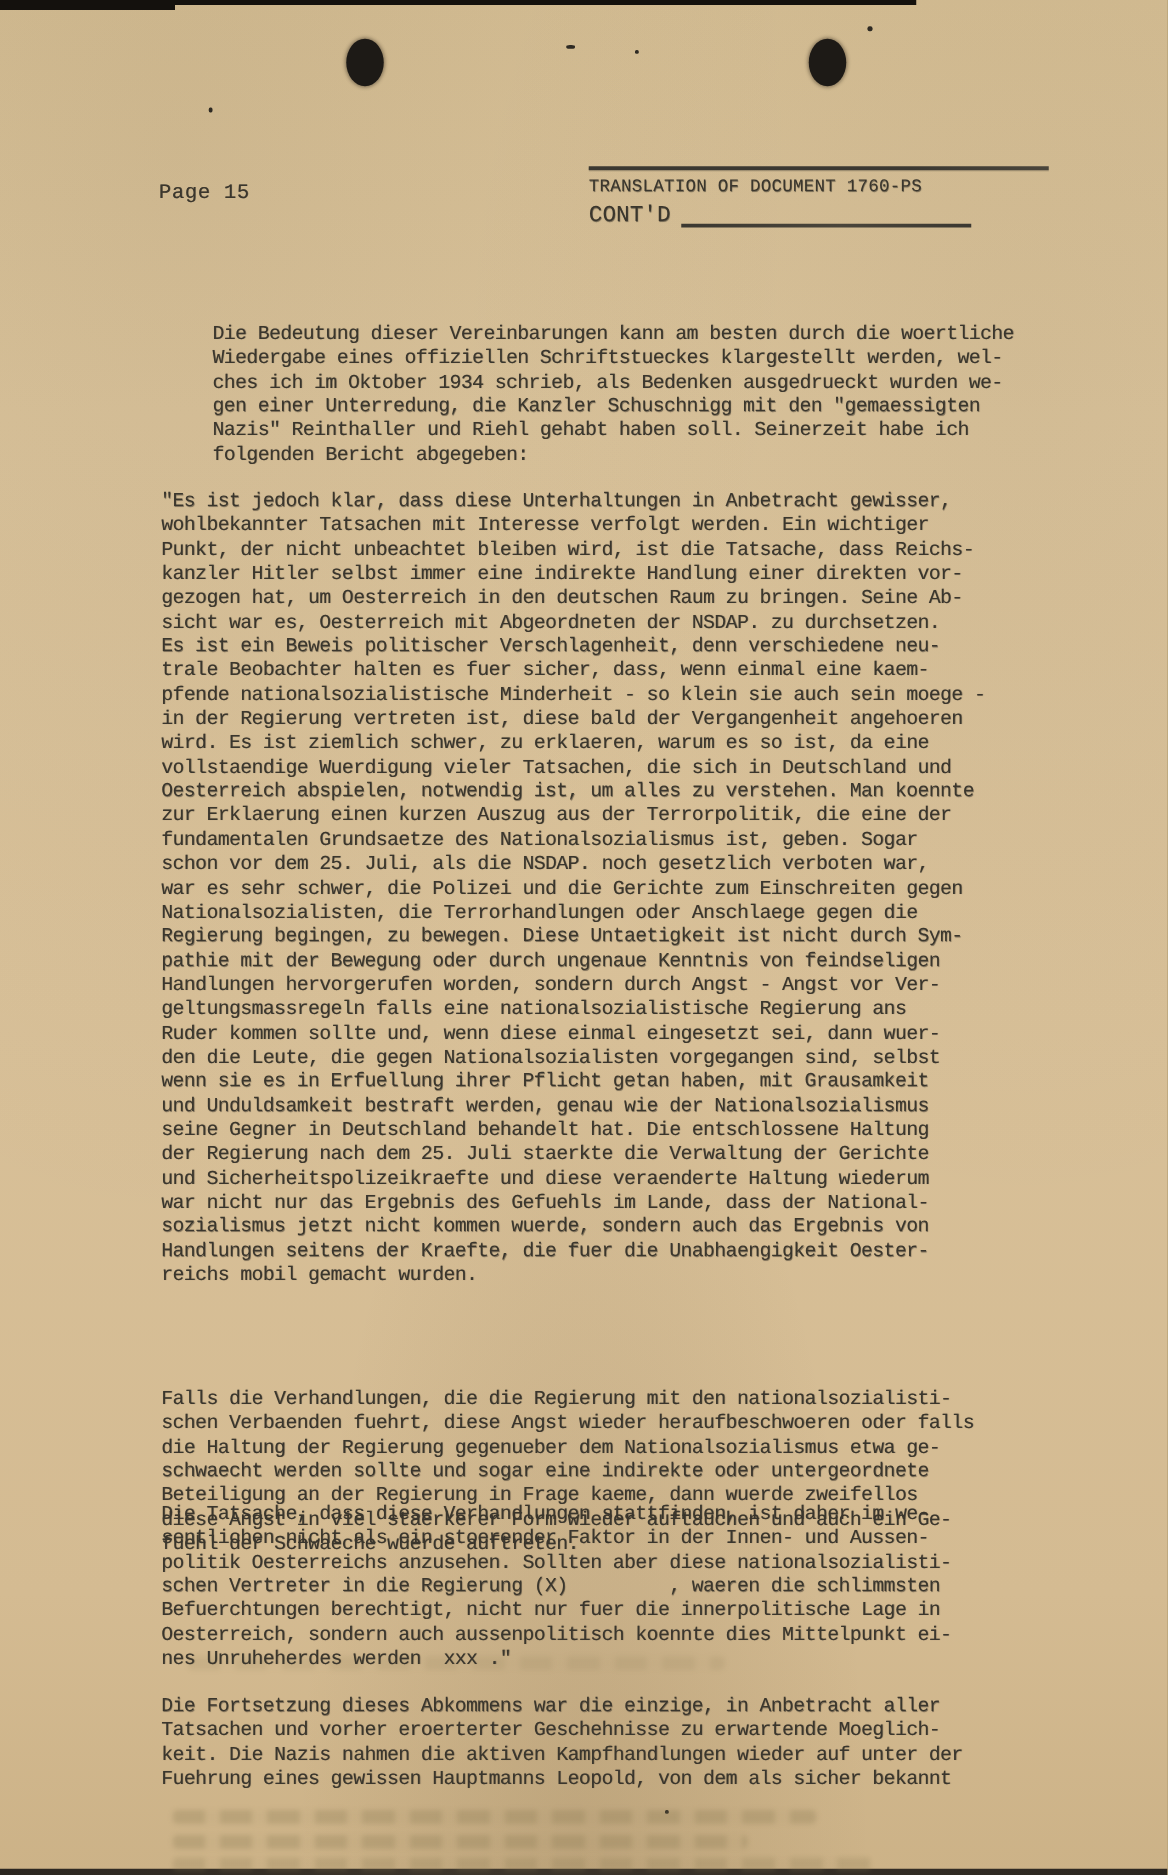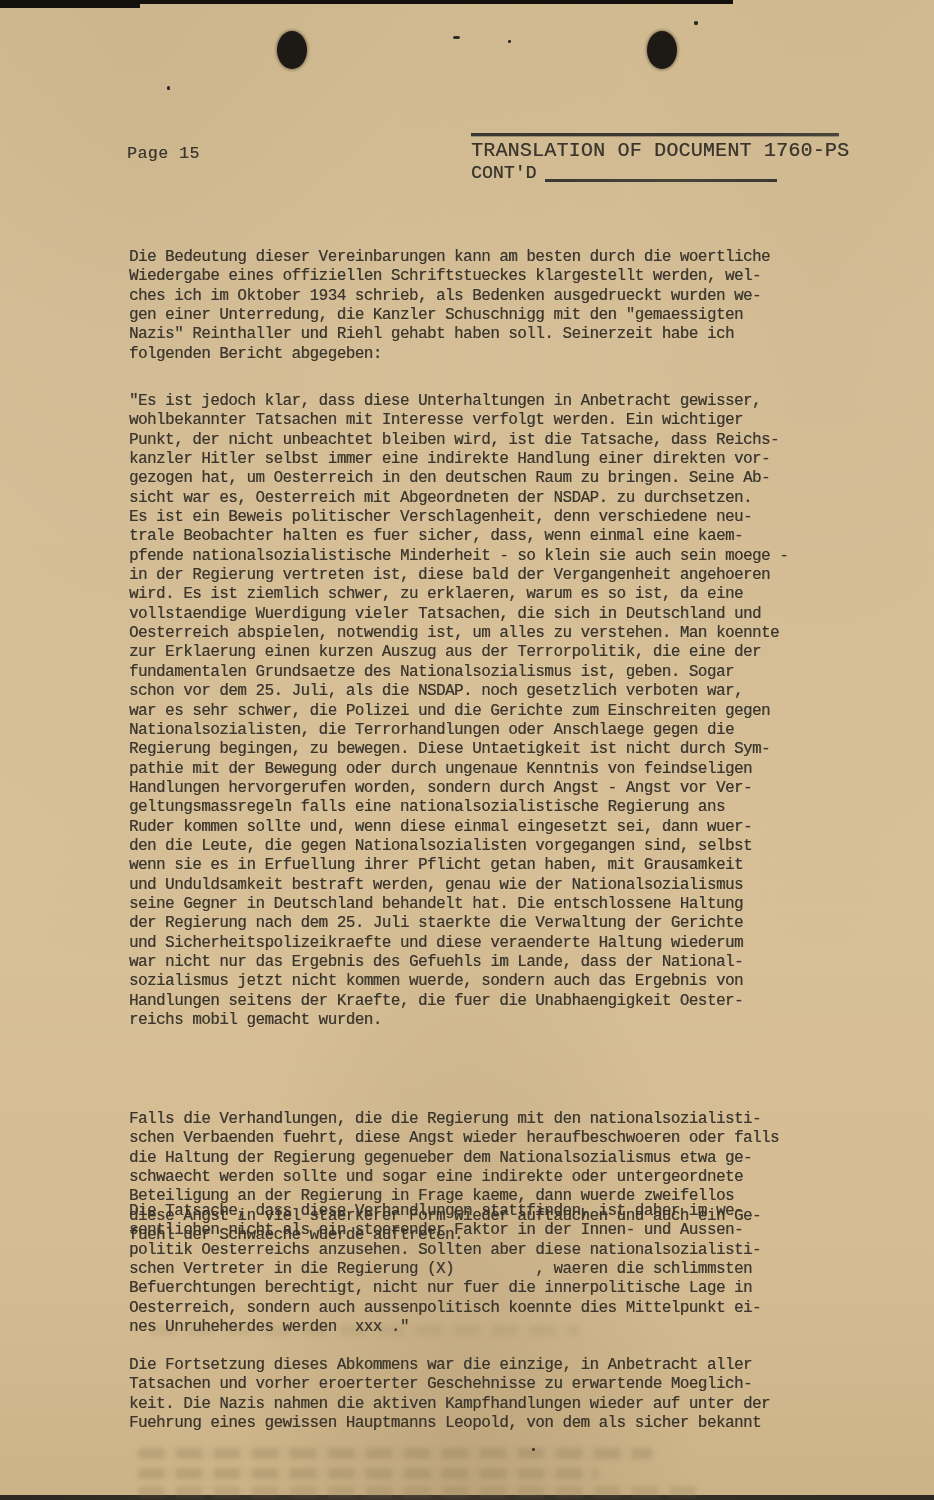--- a/index.html
+++ b/index.html
@@ -71,21 +71,21 @@
   .stamp {
     position: absolute; left: 471px; top: 133px; width: 368px;
   }
   .stamp-top-line {
     height: 3px;
     background: linear-gradient(90deg, #3b3831 70%, #4a453b);
     box-shadow: 0 1px 0 rgba(59,56,49,0.35);
     margin-bottom: 3px;
   }
   .stamp-line1 {
-    font-size: 20px; letter-spacing: 0.2px; line-height: 23px;
+    font-size: 14px; letter-spacing: 0.2px; line-height: 23px;
     text-shadow: 0.4px 0.3px 0.6px rgba(50,46,38,0.6);
     white-space: pre;
   }
   .contd-row { display: flex; align-items: flex-end; }
   .stamp-line2 {
     font-size: 18.2px; line-height: 23px;
     text-shadow: 0.4px 0.3px 0.6px rgba(50,46,38,0.6);
     white-space: pre;
   }
   .contd-underline {
@@ -97,21 +97,21 @@
   .para {
     position: absolute; left: 129px; margin: 0;
     font-family: "Liberation Mono", "DejaVu Sans Mono", monospace;
     font-size: 15.8px;
     line-height: 19.35px;
     letter-spacing: -0.45px;
     white-space: pre;
     color: var(--ink, #3a362d);
     text-shadow: 0.45px 0.3px 0.55px rgba(52,48,40,0.55);
   }
-  .para-1 { top: 248px; }
+  .para-1 { top: 258px; margin-left: 41px; }
   .para-2 { top: 392px; }
   .para-3 { top: 1110px; }
   .para-4 { top: 1202px; }
   .para-5 { top: 1356px; }
 </style>
 </head>
 <body>
 
 <div class="page">
 

